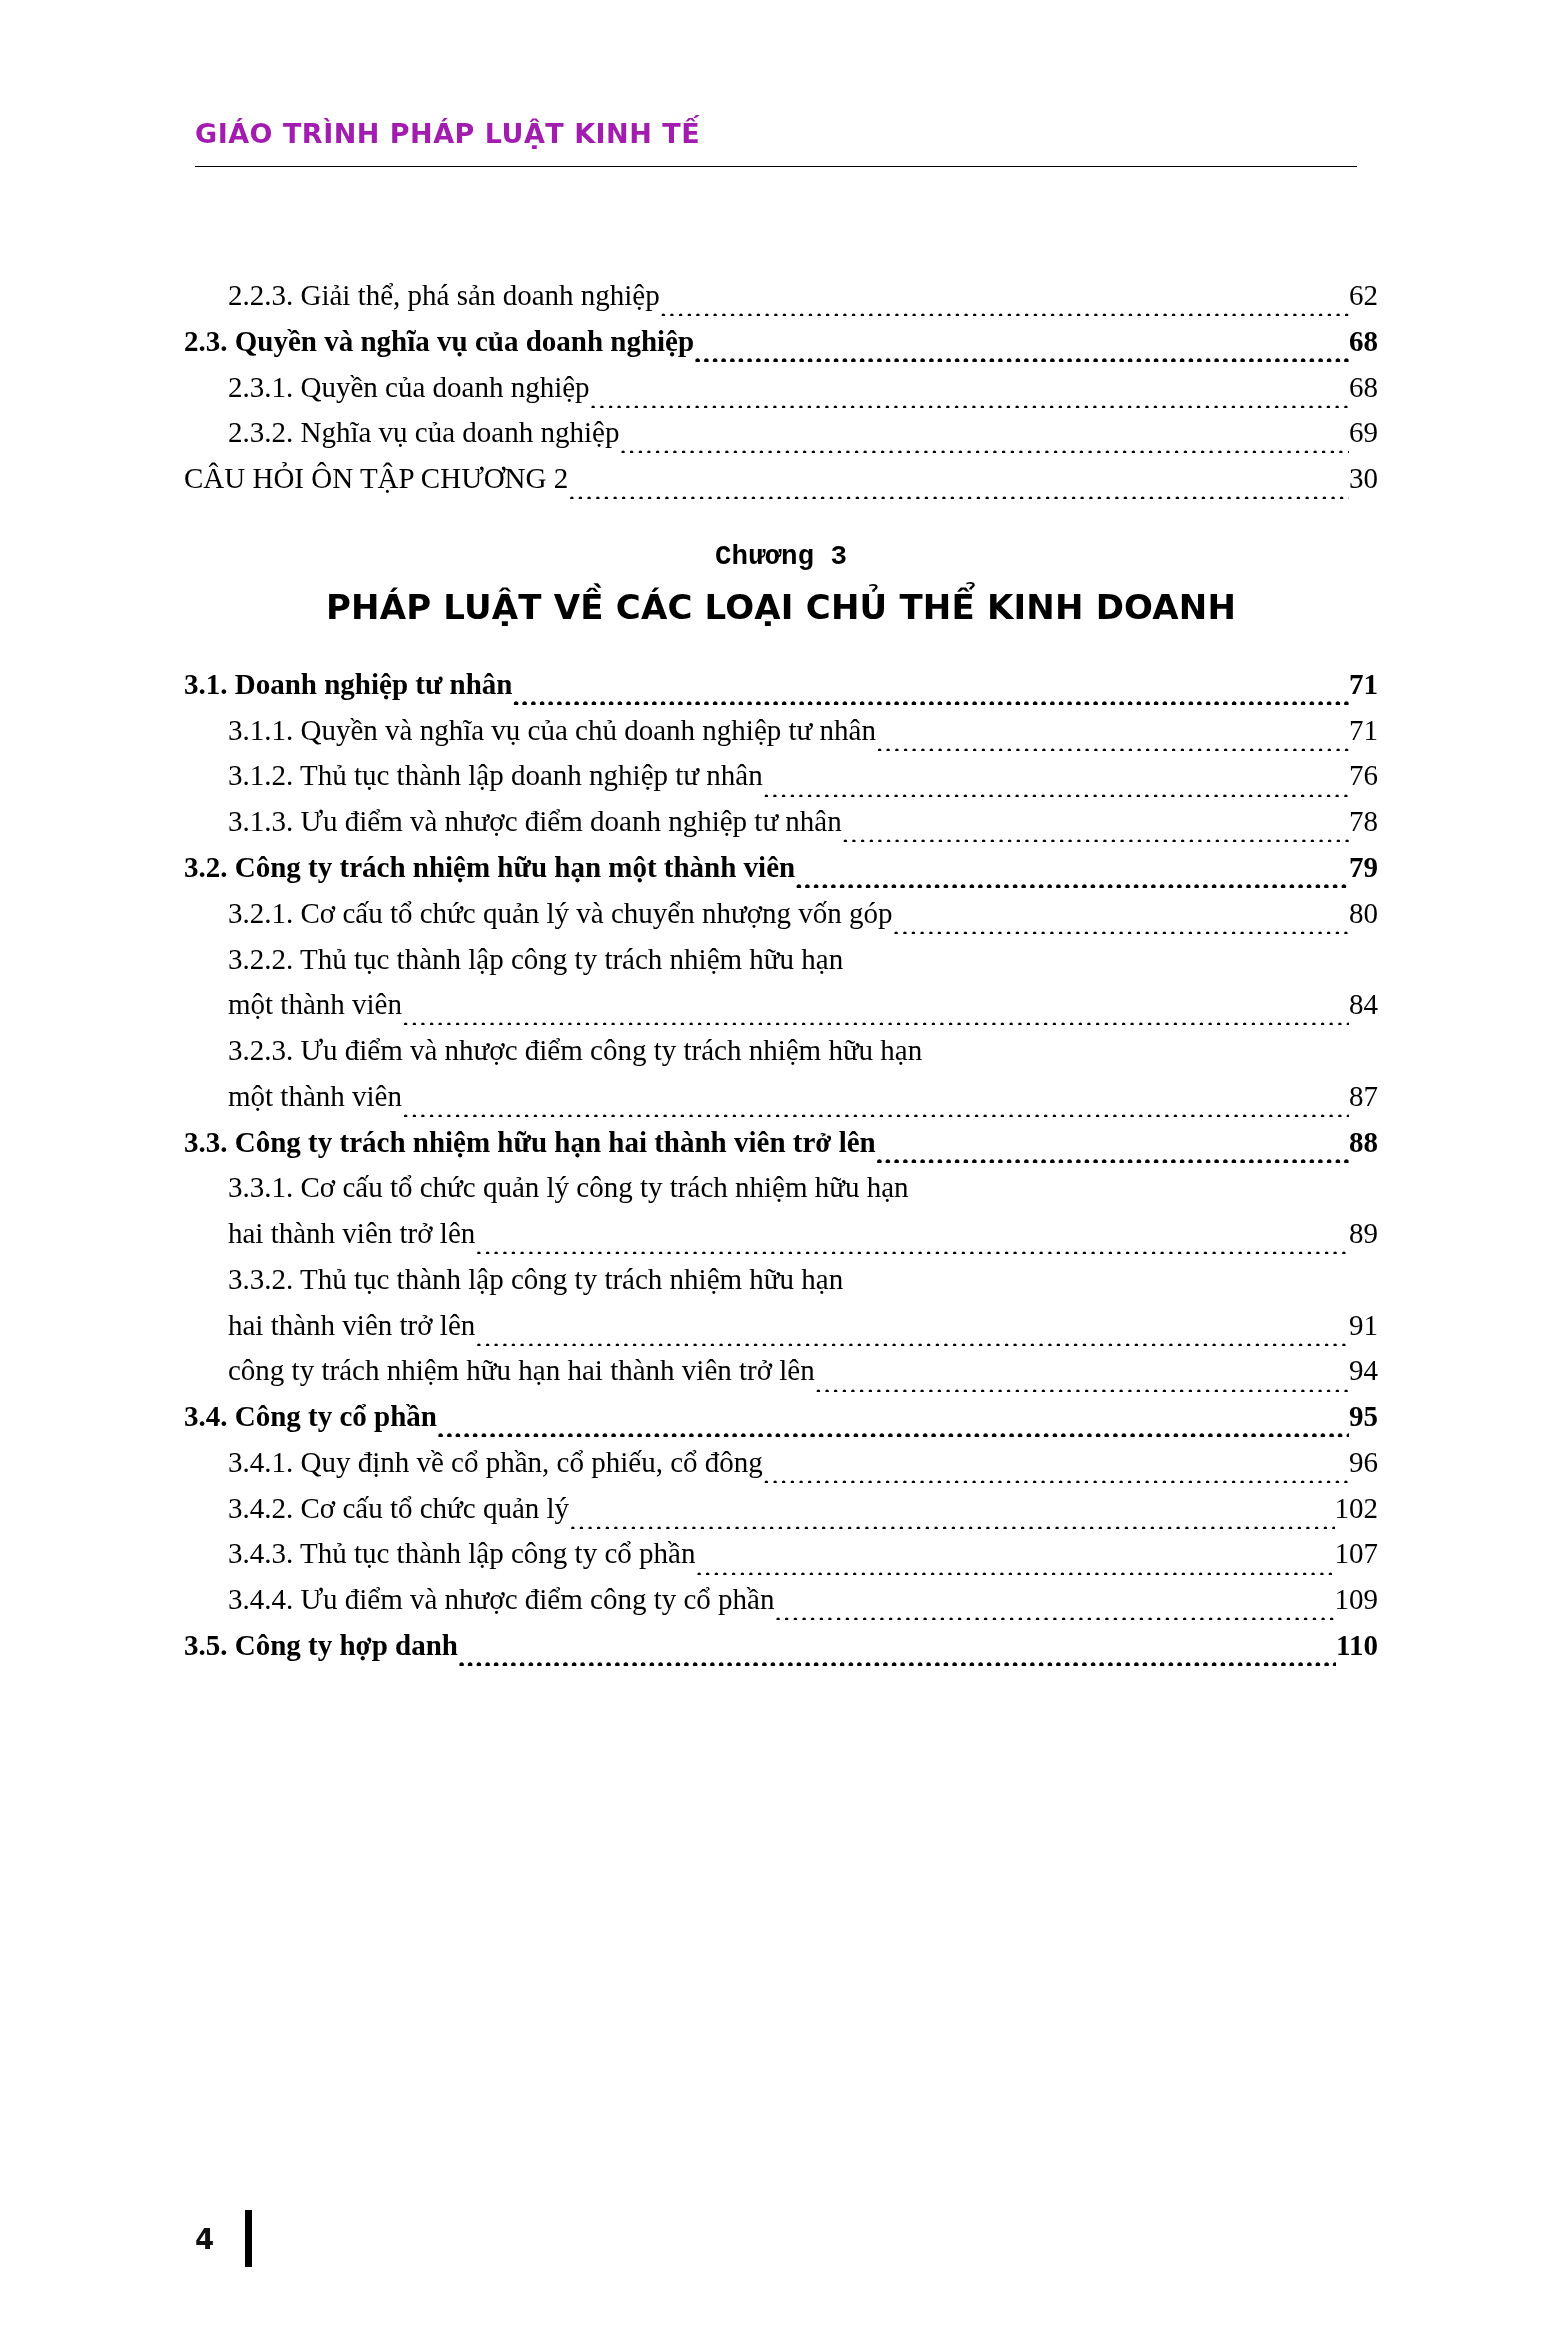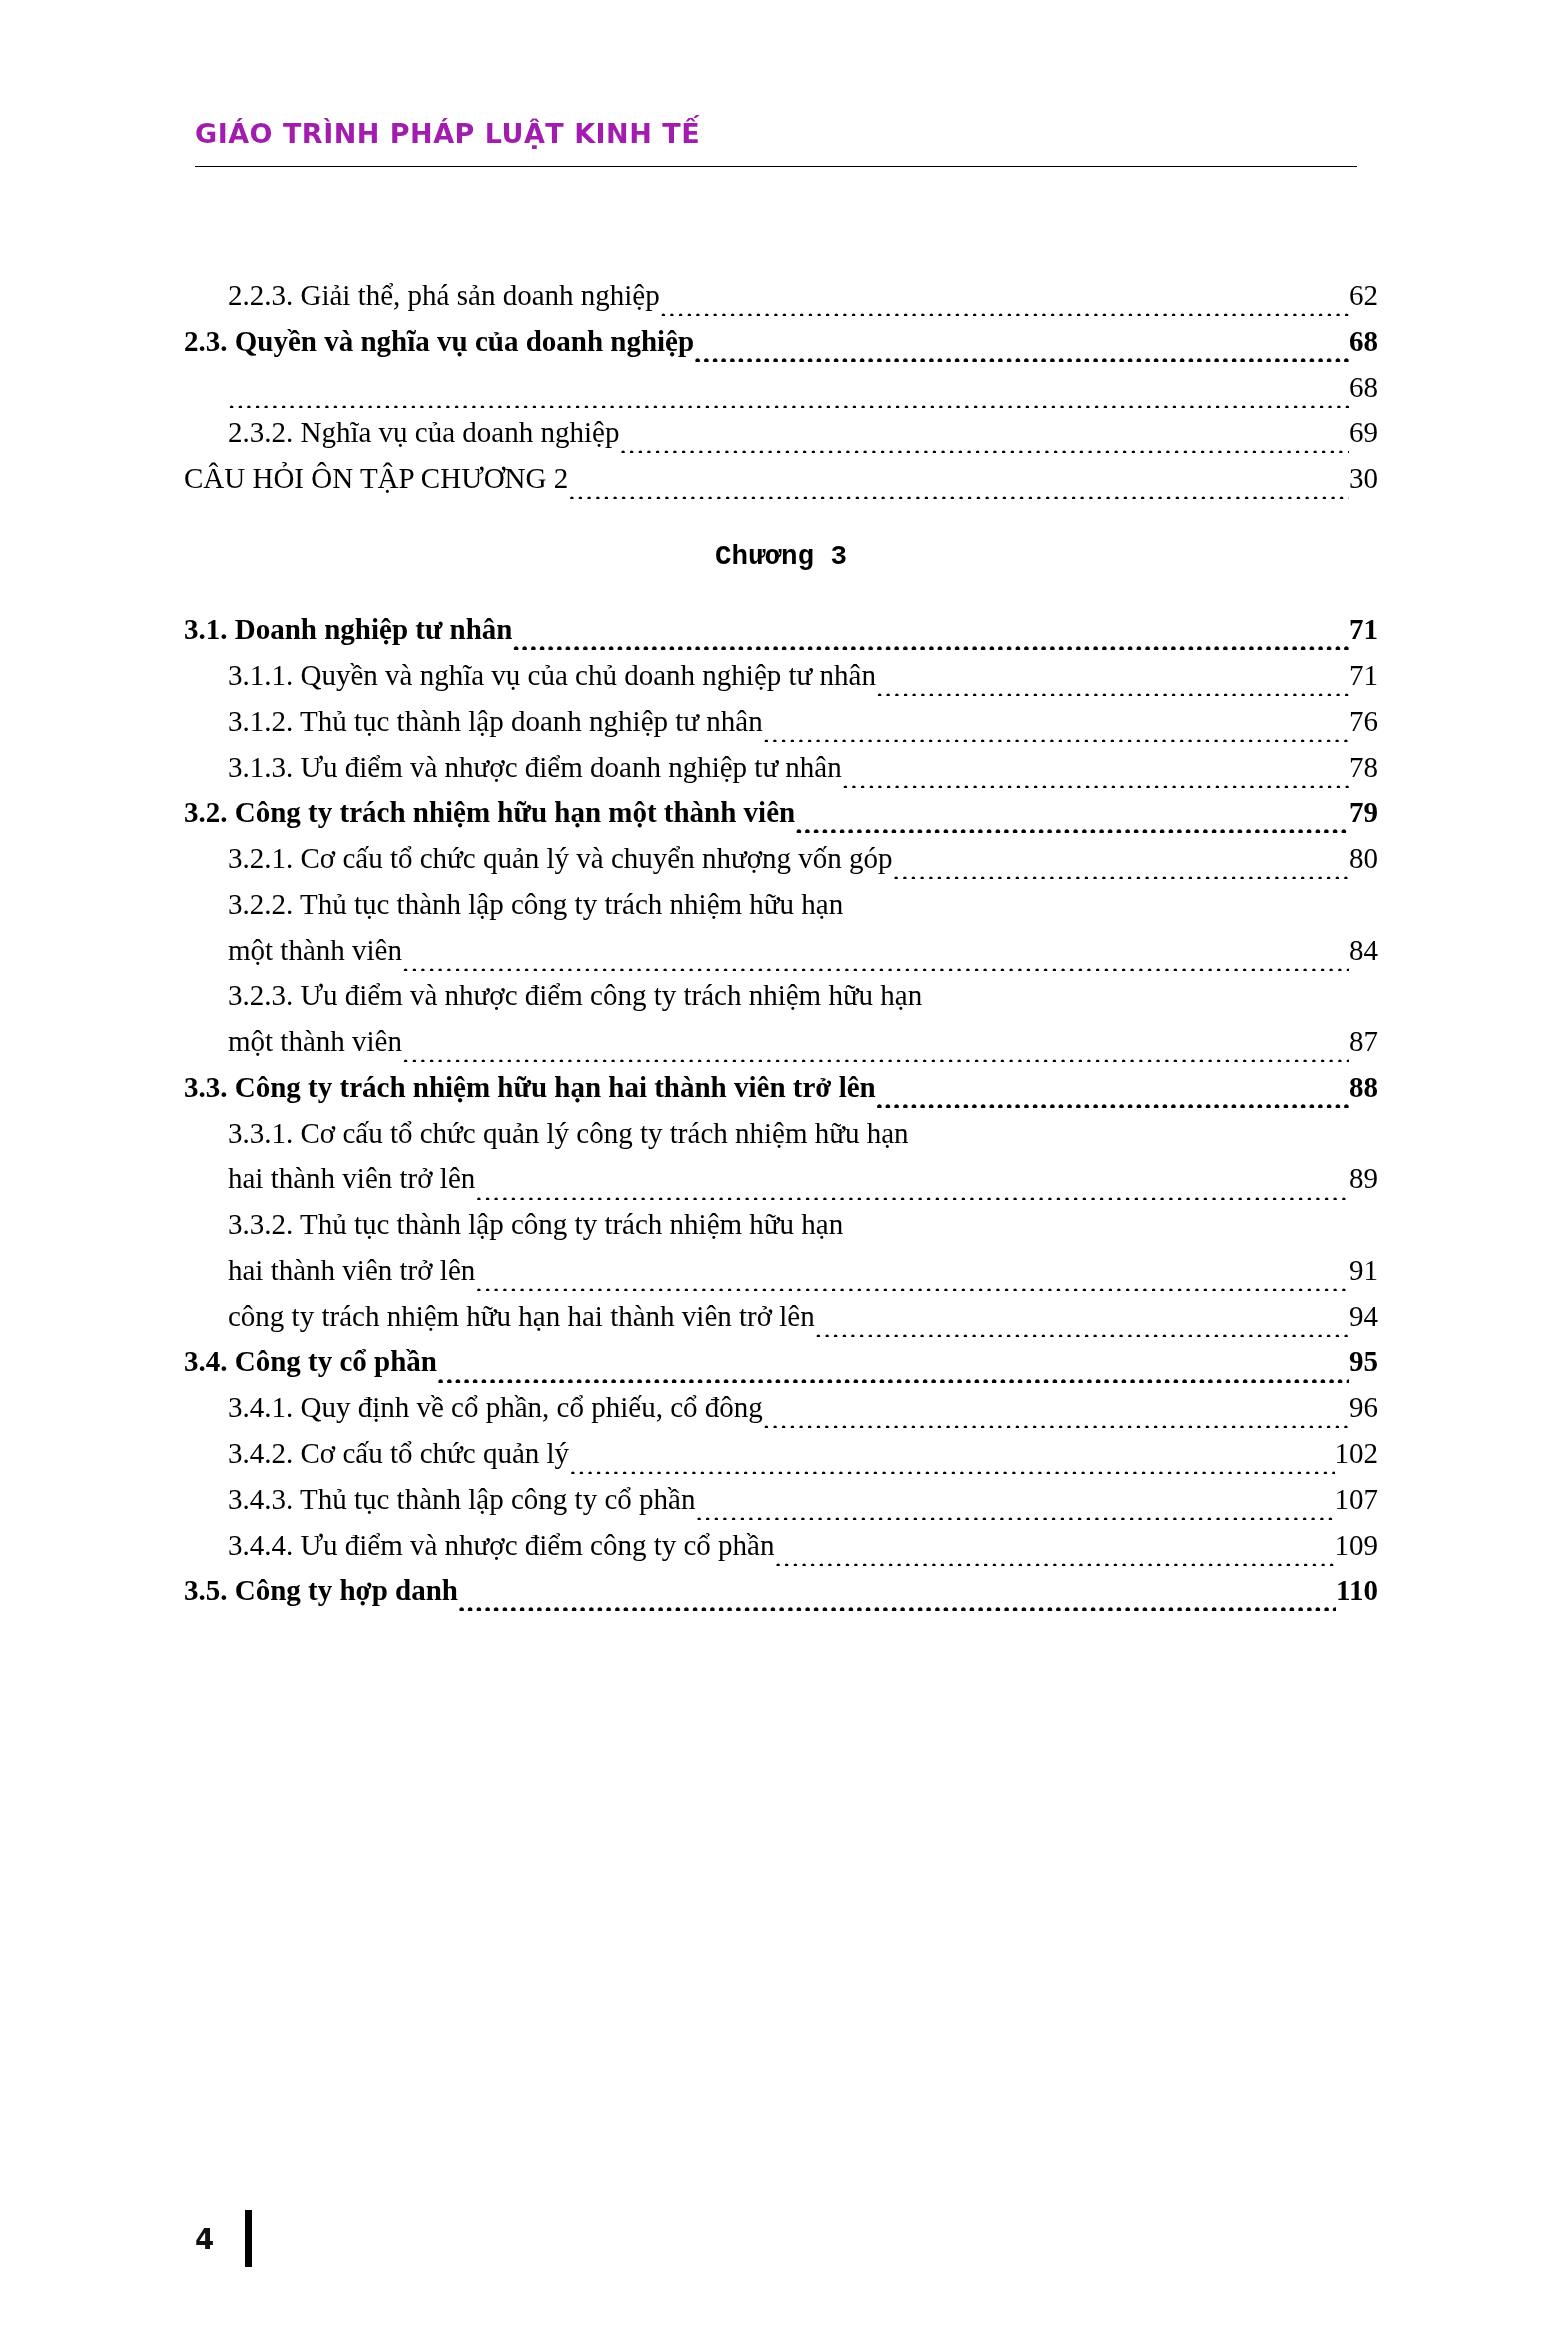--- a/index.html
+++ b/index.html
@@ -149,37 +149,39 @@
           <span class="txt">2.2.3. Giải thể, phá sản doanh nghiệp</span>
           <span class="leader"></span>
           <span class="pg">62</span>
         </div>
         <div class="row lvl1">
           <span class="txt">2.3. Quyền và nghĩa vụ của doanh nghiệp</span>
           <span class="leader"></span>
           <span class="pg">68</span>
         </div>
         <div class="row lvl2">
+          <span class="txt">2.3.1. Quyền của doanh nghiệp</span>
           <span class="leader"></span>
           <span class="pg">68</span>
         </div>
         <div class="row lvl2">
           <span class="txt">2.3.2. Nghĩa vụ của doanh nghiệp</span>
           <span class="leader"></span>
           <span class="pg">69</span>
         </div>
         <div class="row lvl0">
           <span class="txt">CÂU HỎI ÔN TẬP CHƯƠNG 2</span>
           <span class="leader"></span>
           <span class="pg">30</span>
         </div>
       </div>
 
     <div class="chapter-block">
       <div class="chapter-label">Chương 3</div>
+      <div class="chapter-title">PHÁP LUẬT VỀ CÁC LOẠI CHỦ THỂ KINH DOANH</div>
     </div>
 
     <div id="chapter-entries">
         <div class="row lvl1">
           <span class="txt">3.1. Doanh nghiệp tư nhân</span>
           <span class="leader"></span>
           <span class="pg">71</span>
         </div>
         <div class="row lvl2">
           <span class="txt">3.1.1. Quyền và nghĩa vụ của chủ doanh nghiệp tư nhân</span>

